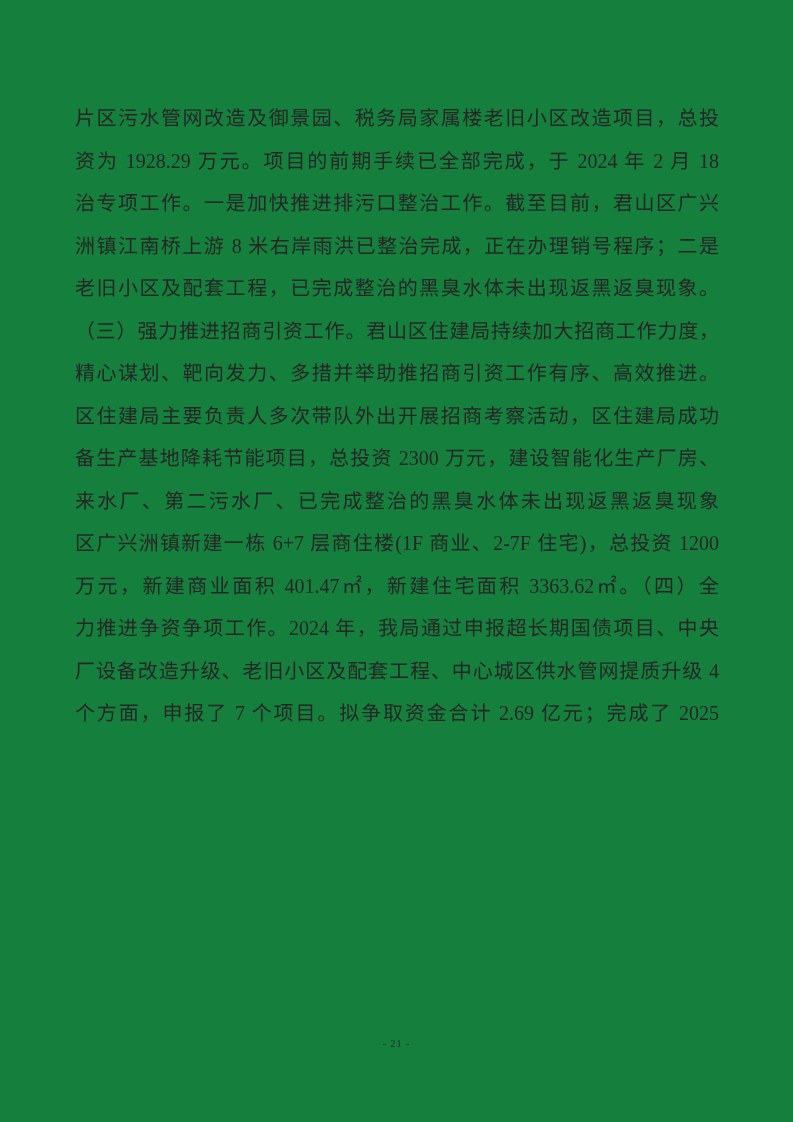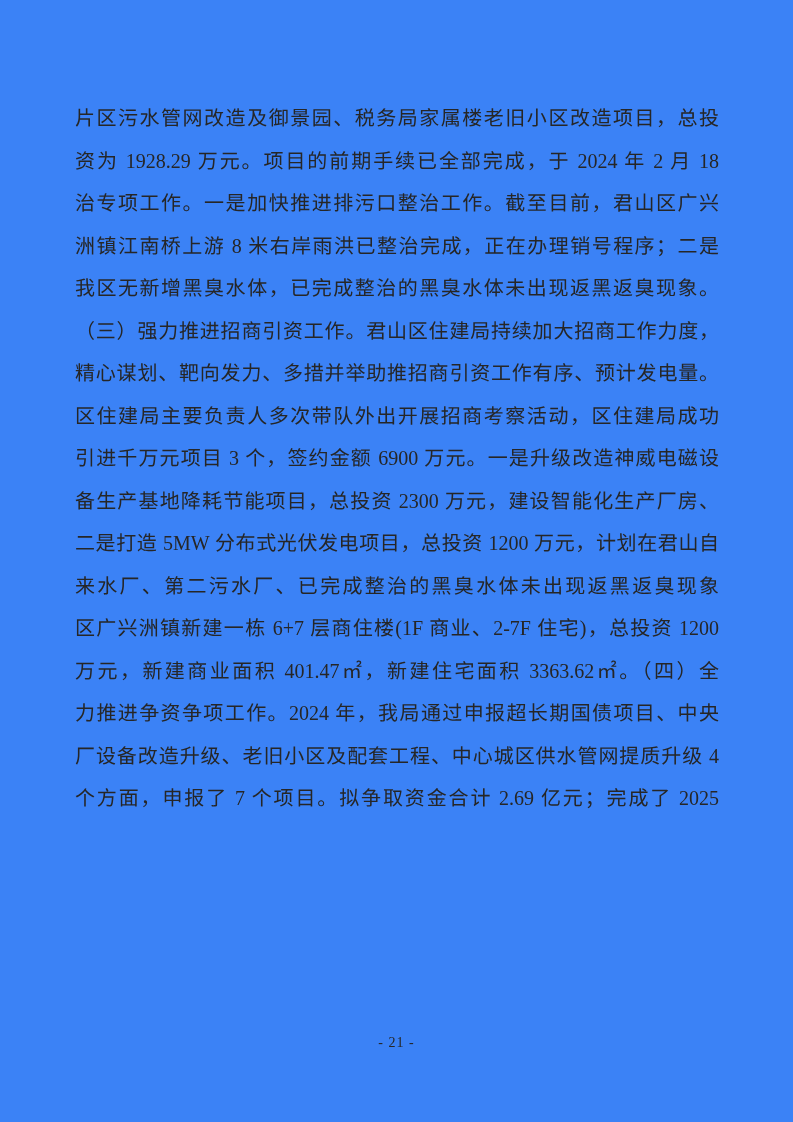--- a/index.html
+++ b/index.html
@@ -4,21 +4,21 @@
 <style>
   html, body {
     margin: 0;
     padding: 0;
     background: #ffffff;
   }
   .page {
     position: relative;
     width: 793px;
     height: 1122px;
-    background: #3b82f6;
+    background: #15803d;
     overflow: hidden;
     font-family: "Liberation Serif", "DejaVu Serif", serif;
   }
   .text-block {
     position: absolute;
     left: 75px;
     top: 97px;
     width: 644px;
   }
   .line {
@@ -34,42 +34,40 @@
     overflow: hidden;
   }
   .footer {
     position: absolute;
     top: 1033px;
     left: 0;
     width: 100%;
     text-align: center;
   }
   .page-number {
-    font-size: 14px;
+    font-size: 10px;
     color: #262626;
     letter-spacing: 1px;
     font-family: "Liberation Serif", "DejaVu Serif", serif;
   }
 </style>
 </head>
 <body>
 
 <div class="page">
   <div class="text-block">
     <p class="line">片区污水管网改造及御景园、税务局家属楼老旧小区改造项目，总投</p>
     <p class="line">资为 1928.29 万元。项目的前期手续已全部完成，于 2024 年 2 月 18</p>
     <p class="line">治专项工作。一是加快推进排污口整治工作。截至目前，君山区广兴</p>
     <p class="line">洲镇江南桥上游 8 米右岸雨洪已整治完成，正在办理销号程序；二是</p>
-    <p class="line">我区无新增黑臭水体，已完成整治的黑臭水体未出现返黑返臭现象。</p>
+    <p class="line">老旧小区及配套工程，已完成整治的黑臭水体未出现返黑返臭现象。</p>
     <p class="line">（三）强力推进招商引资工作。君山区住建局持续加大招商工作力度，</p>
-    <p class="line">精心谋划、靶向发力、多措并举助推招商引资工作有序、预计发电量。</p>
+    <p class="line">精心谋划、靶向发力、多措并举助推招商引资工作有序、高效推进。</p>
     <p class="line">区住建局主要负责人多次带队外出开展招商考察活动，区住建局成功</p>
-    <p class="line">引进千万元项目 3 个，签约金额 6900 万元。一是升级改造神威电磁设</p>
     <p class="line">备生产基地降耗节能项目，总投资 2300 万元，建设智能化生产厂房、</p>
-    <p class="line">二是打造 5MW 分布式光伏发电项目，总投资 1200 万元，计划在君山自</p>
     <p class="line">来水厂、第二污水厂、已完成整治的黑臭水体未出现返黑返臭现象</p>
     <p class="line">区广兴洲镇新建一栋 6+7 层商住楼(1F 商业、2-7F 住宅)，总投资 1200</p>
     <p class="line">万元，新建商业面积 401.47㎡，新建住宅面积 3363.62㎡。（四）全</p>
     <p class="line">力推进争资争项工作。2024 年，我局通过申报超长期国债项目、中央</p>
     <p class="line">厂设备改造升级、老旧小区及配套工程、中心城区供水管网提质升级 4</p>
     <p class="line">个方面，申报了 7 个项目。拟争取资金合计 2.69 亿元；完成了 2025</p>
   </div>
   <div class="footer">
     <span class="page-number">- 21 -</span>
   </div>

